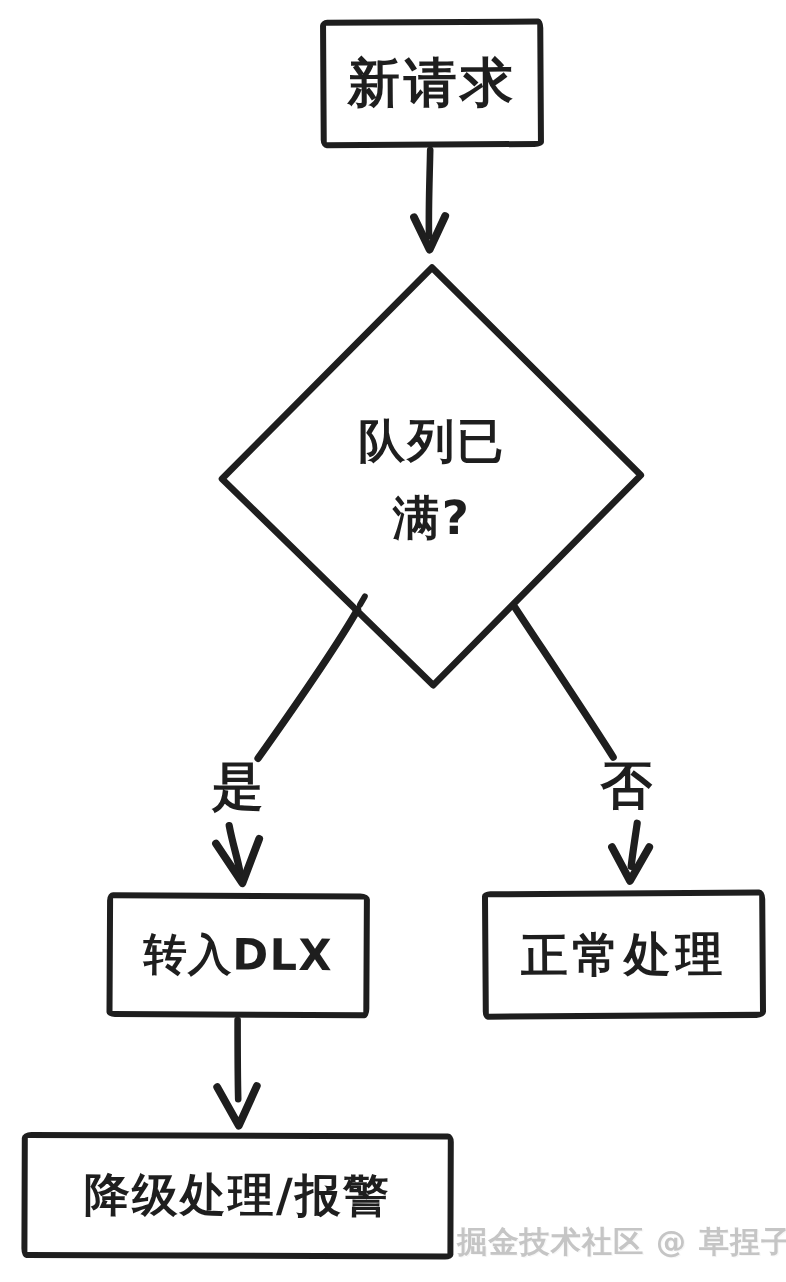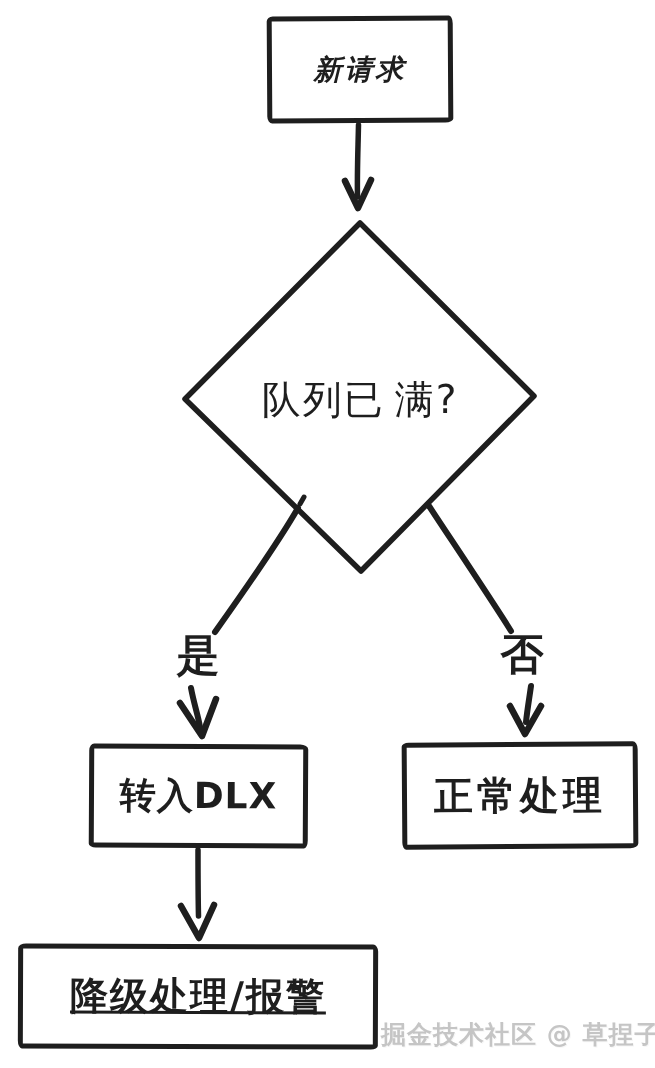--- a/index.html
+++ b/index.html
@@ -44,36 +44,36 @@
   .node-dlx     { left: 89px;  top: 744px; width: 219px; height: 104px;
                   border-radius: 5px 8px 4px 7px / 7px 5px 8px 4px;
                   transform: rotate(0.3deg); }
   .node-normal  { left: 402px; top: 742px; width: 236px; height: 107px;
                   border-radius: 7px 5px 8px 4px / 4px 8px 5px 7px;
                   transform: rotate(-0.4deg); }
   .node-degrade { left: 18px;  top: 944px; width: 360px; height: 105px;
                   border-radius: 8px 5px 7px 4px / 5px 7px 4px 8px;
                   transform: rotate(0.2deg); }
 
-  .node-start .label   { font-size: 28px; letter-spacing: 3px; font-style: italic; }
+  .node-start .label   { font-size: 44px; letter-spacing: 3px; }
   .node-dlx .label     { font-size: 36px; letter-spacing: 1px; }
   .node-normal .label  { font-size: 39px; letter-spacing: 4px; }
-  .node-degrade .label { font-size: 38px; letter-spacing: 2px; text-decoration: underline; }
+  .node-degrade .label { font-size: 38px; letter-spacing: 2px; }
 
   .decision-label {
     position: absolute;
     left: 250px; top: 335px;
     width: 220px; height: 130px;
     display: flex;
-    flex-direction: row;
+    flex-direction: column;
     align-items: center;
     justify-content: center;
     gap: 10px;
     font-size: 39px;
-    font-weight: 400;
+    font-weight: 700;
     letter-spacing: 2px;
     color: var(--ink);
     text-align: center;
   }
   .branch-label {
     position: absolute;
     font-size: 43px;
     font-weight: 700;
     color: var(--ink);
     display: flex;

